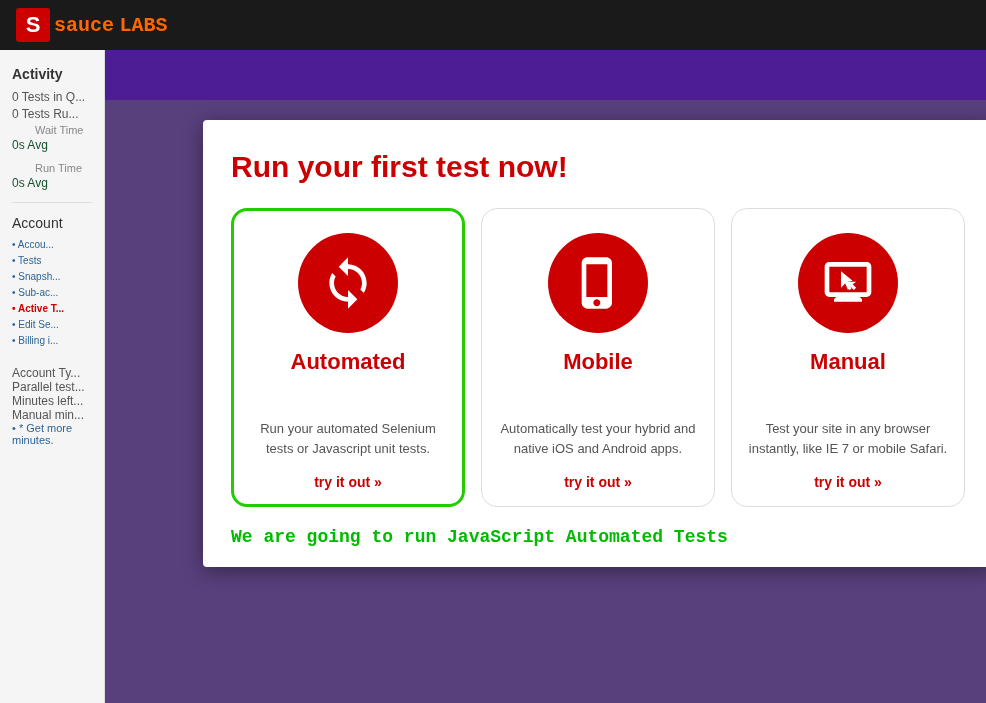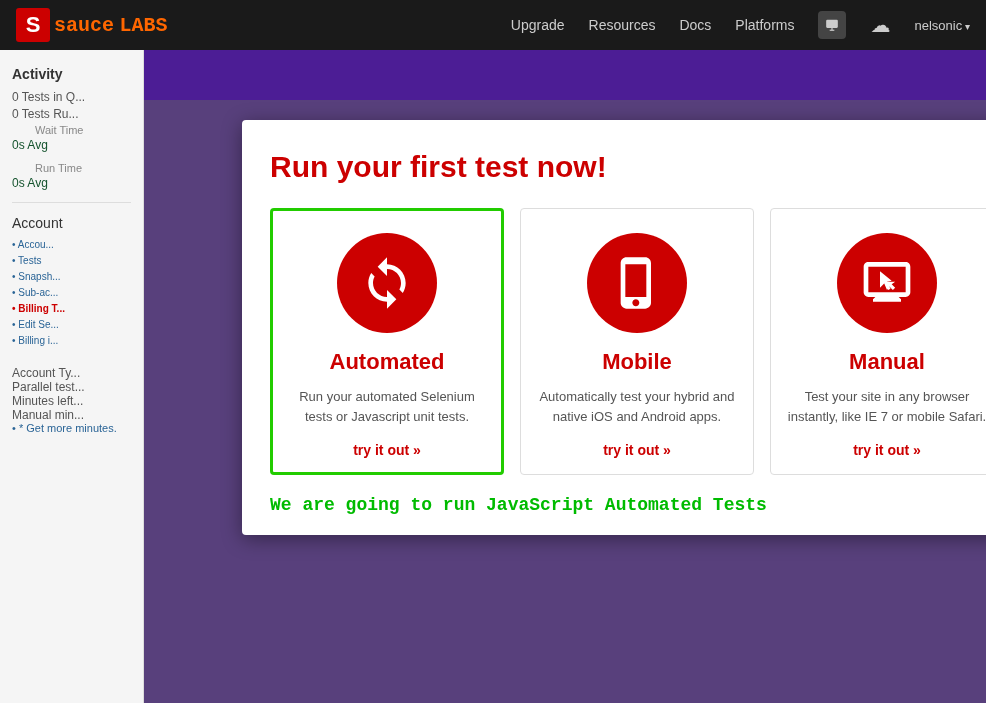--- a/index.html
+++ b/index.html
@@ -88,21 +88,21 @@
     }
 
     
     .main-area {
       display: flex;
       height: calc(100% - 50px);
     }
 
     
     .sidebar {
-      width: 144px;
+      width: 105px;
       background: #f5f5f5;
       border-right: 1px solid #ddd;
       padding: 16px 12px;
       flex-shrink: 0;
     }
     .sidebar-section-title {
       font-size: 14px;
       font-weight: bold;
       color: #333;
       margin-bottom: 8px;
@@ -187,21 +187,21 @@
 
     
     .cards-row {
       display: flex;
       gap: 16px;
       margin-bottom: 20px;
     }
     .card {
       flex: 1;
       border: 1px solid #ddd;
-      border-radius: 4px;
+      border-radius: 16px;
       padding: 24px 16px 16px 16px;
       text-align: center;
       display: flex;
       flex-direction: column;
       align-items: center;
     }
     .card.selected {
       border: 3px solid #22cc00;
       padding: 22px 14px 14px 14px;
     }
@@ -228,20 +228,21 @@
       font-size: 22px;
       font-weight: bold;
       margin-bottom: 12px;
     }
     .card-desc {
       font-size: 13px;
       color: #555;
       line-height: 1.5;
       flex: 1;
       margin-bottom: 16px;
+      margin-top: 32px;
     }
     .card-link {
       color: #cc0000;
       font-size: 14px;
       font-weight: bold;
       text-decoration: none;
       cursor: pointer;
     }
 
     
@@ -259,55 +260,40 @@
 
 <nav class="navbar">
   <div class="navbar-logo">
     <div class="logo-s">
       <span>S</span>
     </div>
     <span class="logo-text">
       <span>sauce</span>
       <span style="color:#f60;">LABS</span>
     </span>
-  </div>
-  <div class="navbar-links">
-    <a class="navbar-link">Upgrade</a>
-    <a class="navbar-link">Resources</a>
-    <a class="navbar-link">Docs</a>
-    <a class="navbar-link">Platforms</a>
-    <div class="navbar-icon">
-      <svg width="14" height="14" viewBox="0 0 24 24" fill="#ccc">
-          <rect x="2" y="3" width="20" height="14" rx="2" ry="2"></rect>
-          <line x1="8" y1="21" x2="16" y2="21" stroke="#ccc" stroke-width="2"></line>
-          <line x1="12" y1="17" x2="12" y2="21" stroke="#ccc" stroke-width="2"></line>
-        </svg>
-    </div>
-    <div class="navbar-cloud">☁</div>
-    <span class="navbar-user">nelsonic</span>
   </div>
 </nav>
 
 <div class="main-area">
 
   <aside class="sidebar">
     <div class="sidebar-section-title">Activity</div>
     <div class="sidebar-stat">0 Tests in Q...</div>
     <div class="sidebar-stat">0 Tests Ru...</div>
     <div class="sidebar-label">Wait Time</div>
     <div class="sidebar-value">0s Avg</div>
     <div class="sidebar-label">Run Time</div>
     <div class="sidebar-value">0s Avg</div>
     <hr class="sidebar-divider">
     <div class="sidebar-section-title2">Account</div>
     <a class="sidebar-link">Accou...</a>
     <a class="sidebar-link">Tests</a>
     <a class="sidebar-link">Snapsh...</a>
     <a class="sidebar-link">Sub-ac...</a>
-    <a class="sidebar-link sidebar-active">Billing T...</a>
+    <a class="sidebar-link sidebar-active">Active T...</a>
     <a class="sidebar-link">Edit Se...</a>
     <a class="sidebar-link">Billing i...</a>
     <div class="sidebar-bottom">
       <div>Account Ty...</div>
       <div>Parallel test...</div>
       <div>Minutes left...</div>
       <div>Manual min...</div>
       <a class="sidebar-link" style="font-size:11px;">* Get more minutes.</a>
     </div>
   </aside>

